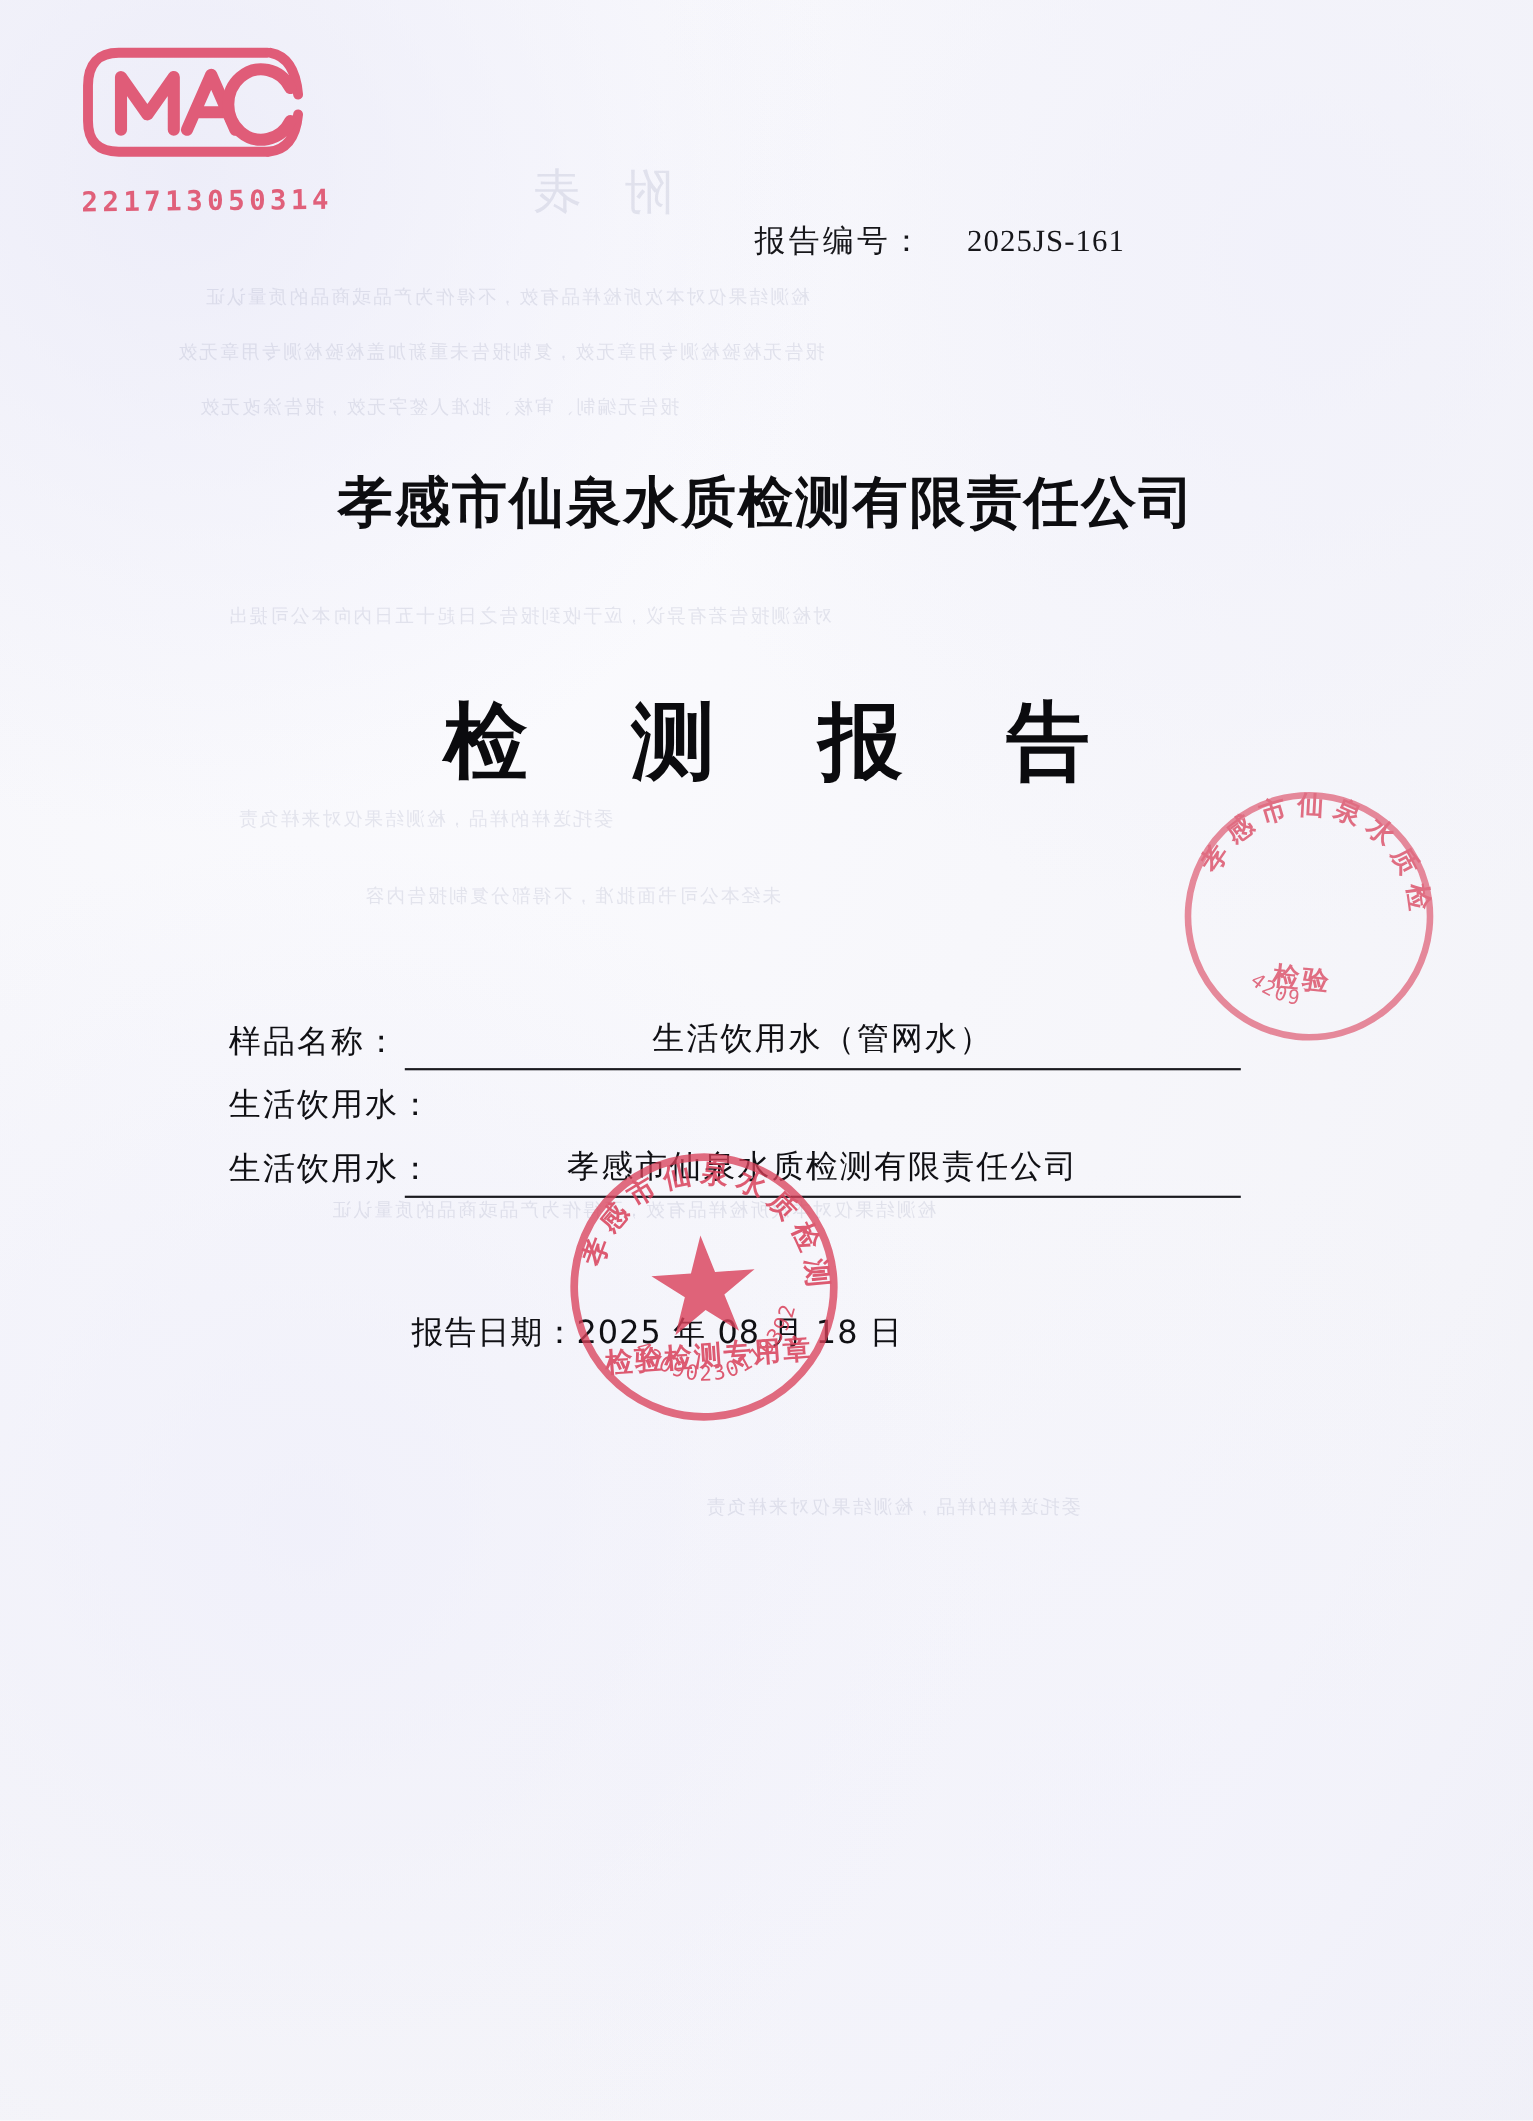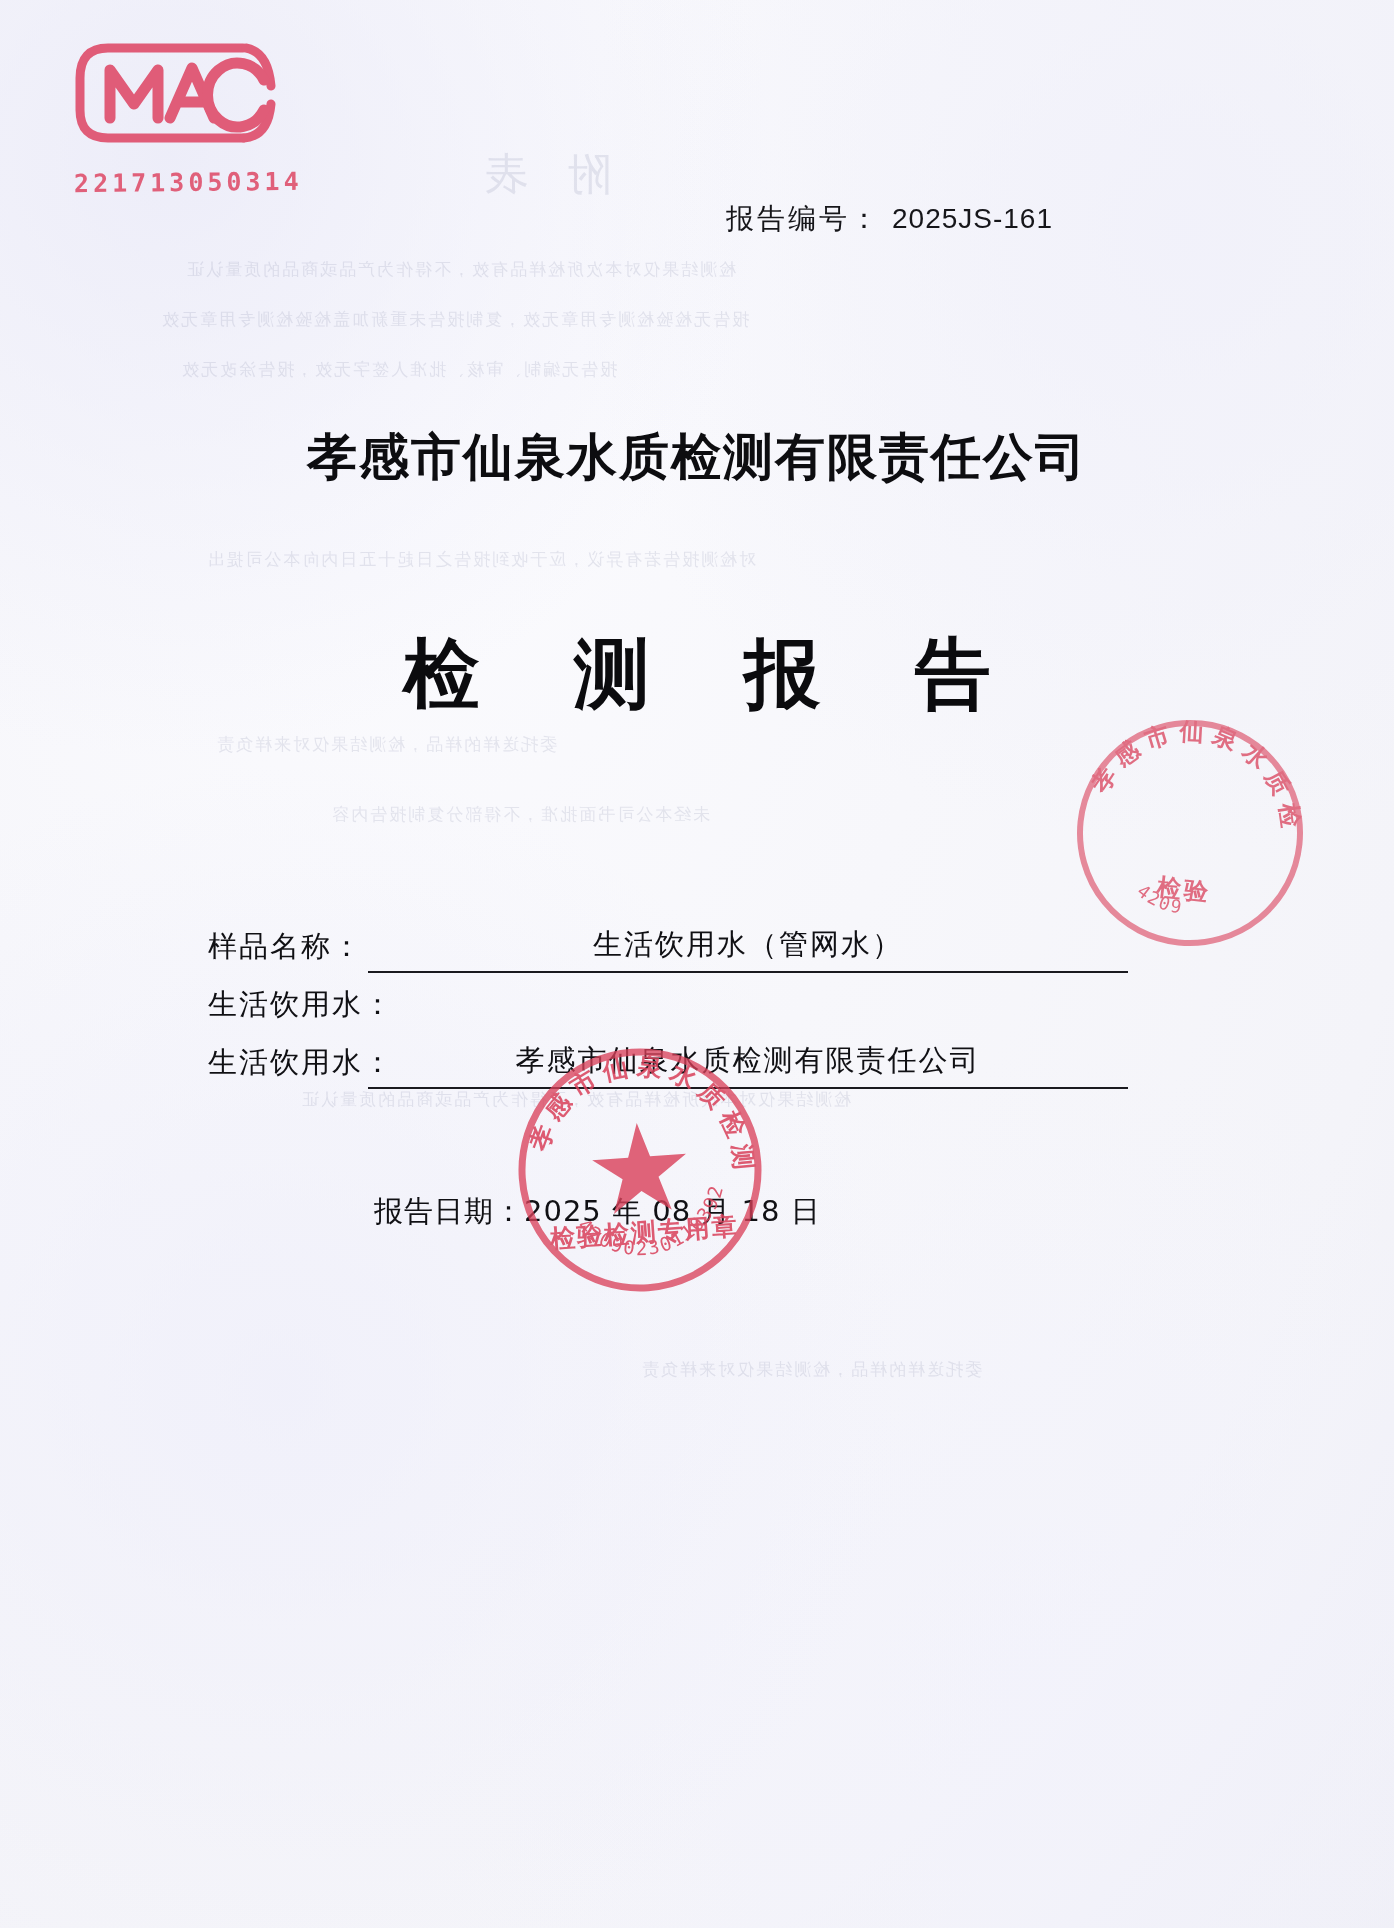--- a/index.html
+++ b/index.html
@@ -72,24 +72,24 @@
   
   .report-no {
     position: absolute;
     left: 686px;
     top: 200px;
     font-size: 28px;
     color: #16161a;
     letter-spacing: 1px;
     white-space: nowrap;
   }
-  .report-no .label { letter-spacing: 3px; margin-left: 40px; }
+  .report-no .label { letter-spacing: 3px; }
   .report-no .value {
-    margin-left: 11px;
-    font-family: Liberation Sans, sans-serif;
+    margin-left: 38px;
+    font-family: Liberation Serif, serif;
   }
 
   
   .company-title {
     position: absolute;
     top: 424px;
     left: 0;
     right: 0;
     text-align: center;
     font-family: "DejaVu Sans", "Liberation Sans", sans-serif;

